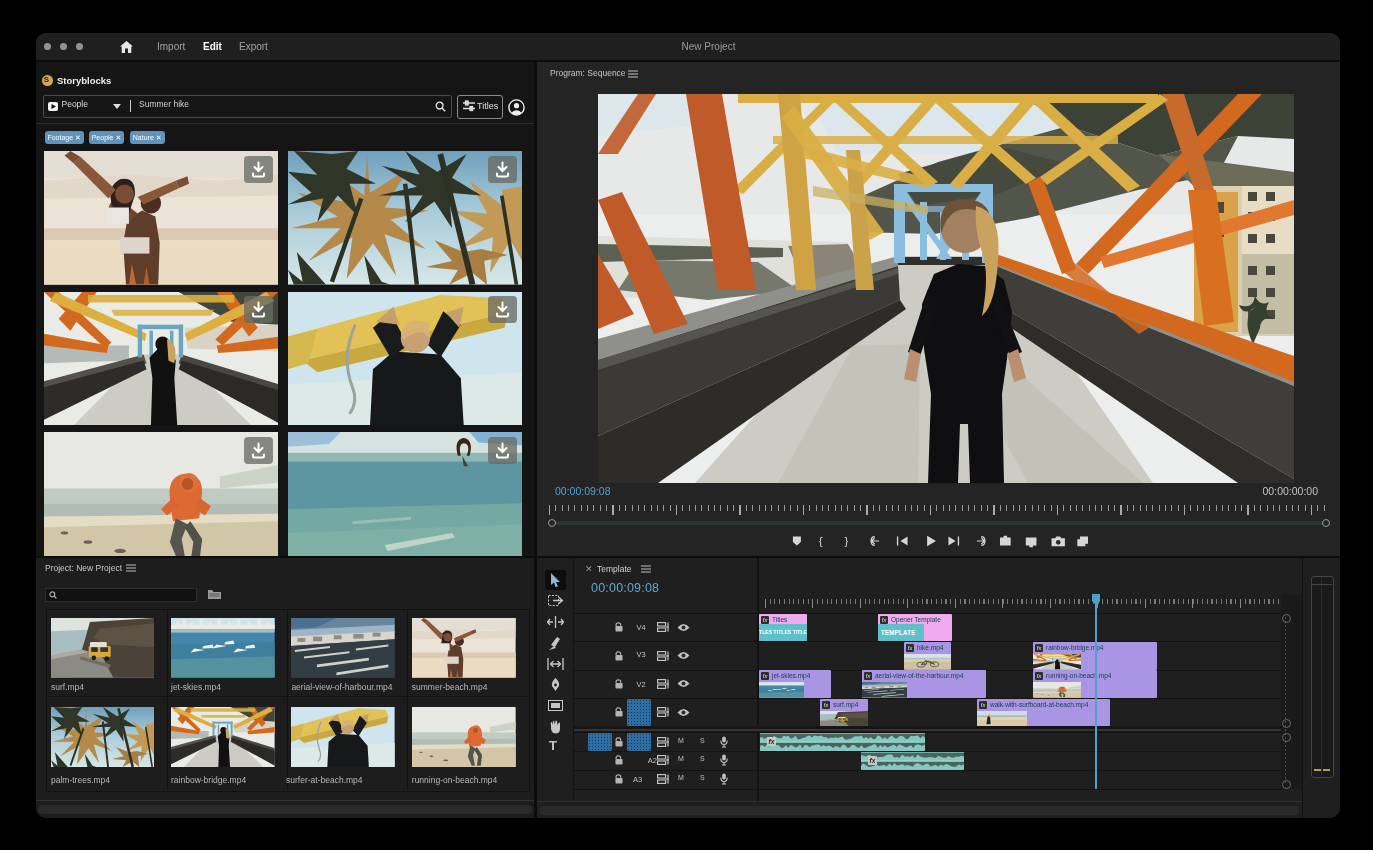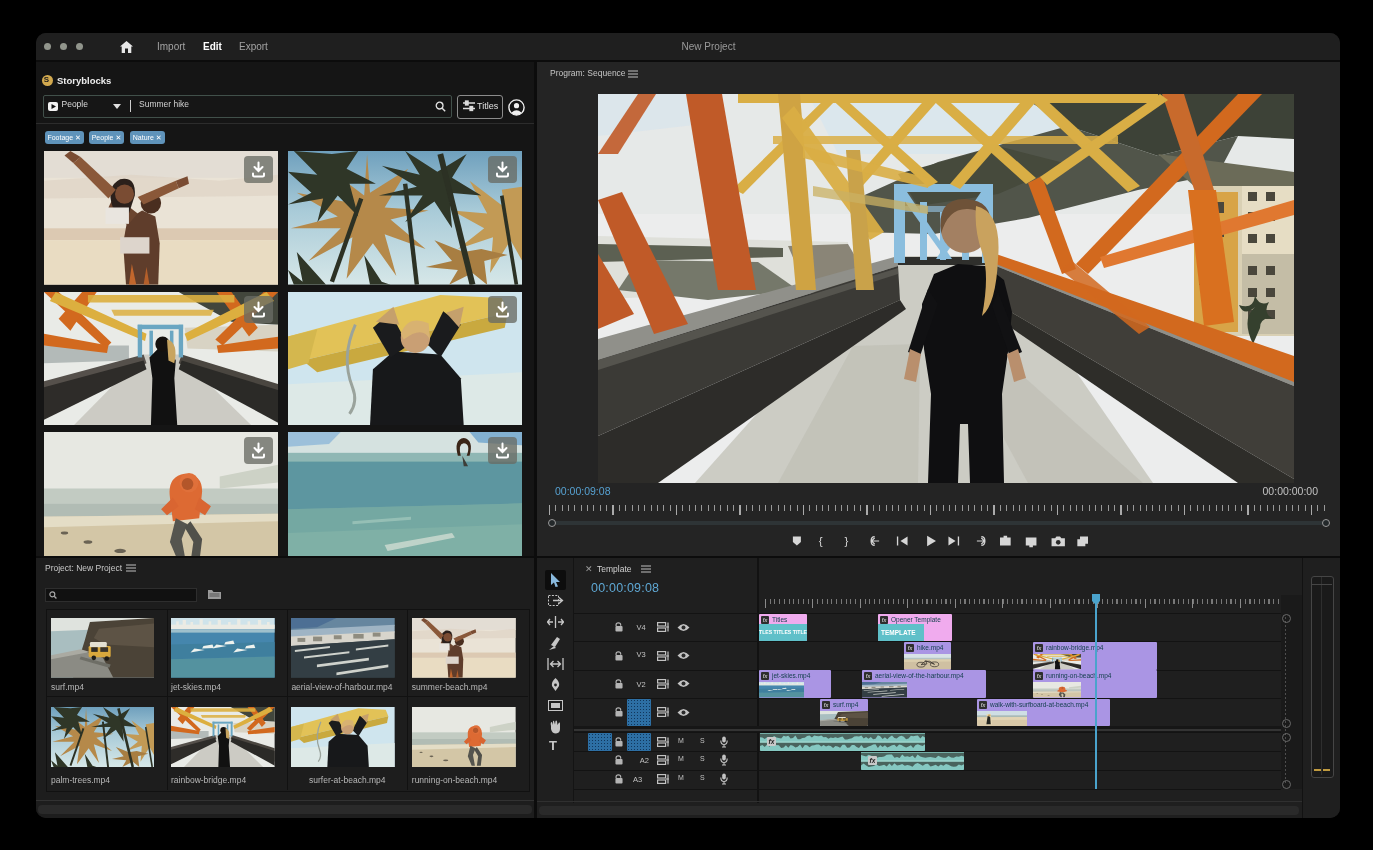--- a/index.html
+++ b/index.html
@@ -431,21 +431,21 @@
             <use href="#s-surfer"></use>
           </svg>
         </div>
     <div class="thumb" style="left:375.8px;top:148.5px;width:103.8px;height:60px">
           <svg viewBox="0 0 160 90" preserveAspectRatio="none">
             <use href="#s-runner"></use>
           </svg>
         </div>
     <div class="flabel" style="left:15px;top:217px">palm-trees.mp4</div>
     <div class="flabel" style="left:135px;top:217px">rainbow-bridge.mp4</div>
-    <div class="flabel" style="left:273px;top:217px">surfer-at-beach.mp4</div>
+    <div class="flabel" style="left:250px;top:217px">surfer-at-beach.mp4</div>
     <div class="flabel" style="left:375.8px;top:217px">running-on-beach.mp4</div>
 
     <div class="abs" style="left:0;top:242px;width:498px;height:1px;background:#323232"></div>
     <div class="abs" style="left:2px;top:247px;width:494px;height:9px;background:#2a2a2a;border-radius:4px"></div>
   </div>
   <div id="progpanel">
     <div class="abs" style="left:13px;top:6px;font-size:8.5px;color:#c6c6c6">Program: Sequence</div>
     <svg class="abs" style="left:91px;top:7.5px" width="10" height="8" viewBox="0 0 10 8">
           <path d="M0 1 H10 M0 4 H10 M0 7 H10" stroke="#c0c0c0" stroke-width="1.2"></path>
         </svg>
@@ -726,21 +726,21 @@
     <div class="tname" style="left:141px;top:178.5px;font-size:7px">M</div>
     <div class="tname" style="left:163px;top:178.5px;font-size:7px">S</div>
     <svg class="abs" style="left:183px;top:177.5px" width="8" height="12" viewBox="0 0 8 12">
             <rect x="2.2" y="0.5" width="3.6" height="6" rx="1.8" fill="#c2c2c2"></rect>
             <path d="M0.8 4.5 Q0.8 8.5 4 8.5 Q7.2 8.5 7.2 4.5 M4 8.5 V11 M2 11 H6" stroke="#c2c2c2" stroke-width="1.1" fill="none"></path>
           </svg>
     <svg class="abs" style="left:78px;top:197px" width="8" height="10" viewBox="0 0 9 11">
             <path d="M1.2 4.5 V3 Q1.2 0.8 3.8 0.8 Q6.4 0.8 6.4 3 V4" stroke="#b4b4b4" stroke-width="1.3" fill="none"></path>
             <rect x="0.5" y="4.5" width="8" height="6" rx="1" fill="#b4b4b4"></rect>
           </svg>
-    <div class="tname" style="left:96px;top:198px;width:16px;text-align:right">A2</div>
+    <div class="tname" style="left:104px;top:198px;width:16px;text-align:right">A2</div>
     <svg class="abs" style="left:120px;top:197px" width="13" height="10" viewBox="0 0 13 10" fill="none" stroke="#c2c2c2" stroke-width="1.2">
             <rect x="0.6" y="0.6" width="8" height="3.4"></rect>
             <rect x="0.6" y="6" width="8" height="3.4"></rect>
             <path d="M11 0.6 V9.4 M9 5 h3"></path>
           </svg>
     <div class="tname" style="left:141px;top:197px;font-size:7px">M</div>
     <div class="tname" style="left:163px;top:197px;font-size:7px">S</div>
     <svg class="abs" style="left:183px;top:196px" width="8" height="12" viewBox="0 0 8 12">
             <rect x="2.2" y="0.5" width="3.6" height="6" rx="1.8" fill="#c2c2c2"></rect>
             <path d="M0.8 4.5 Q0.8 8.5 4 8.5 Q7.2 8.5 7.2 4.5 M4 8.5 V11 M2 11 H6" stroke="#c2c2c2" stroke-width="1.1" fill="none"></path>

